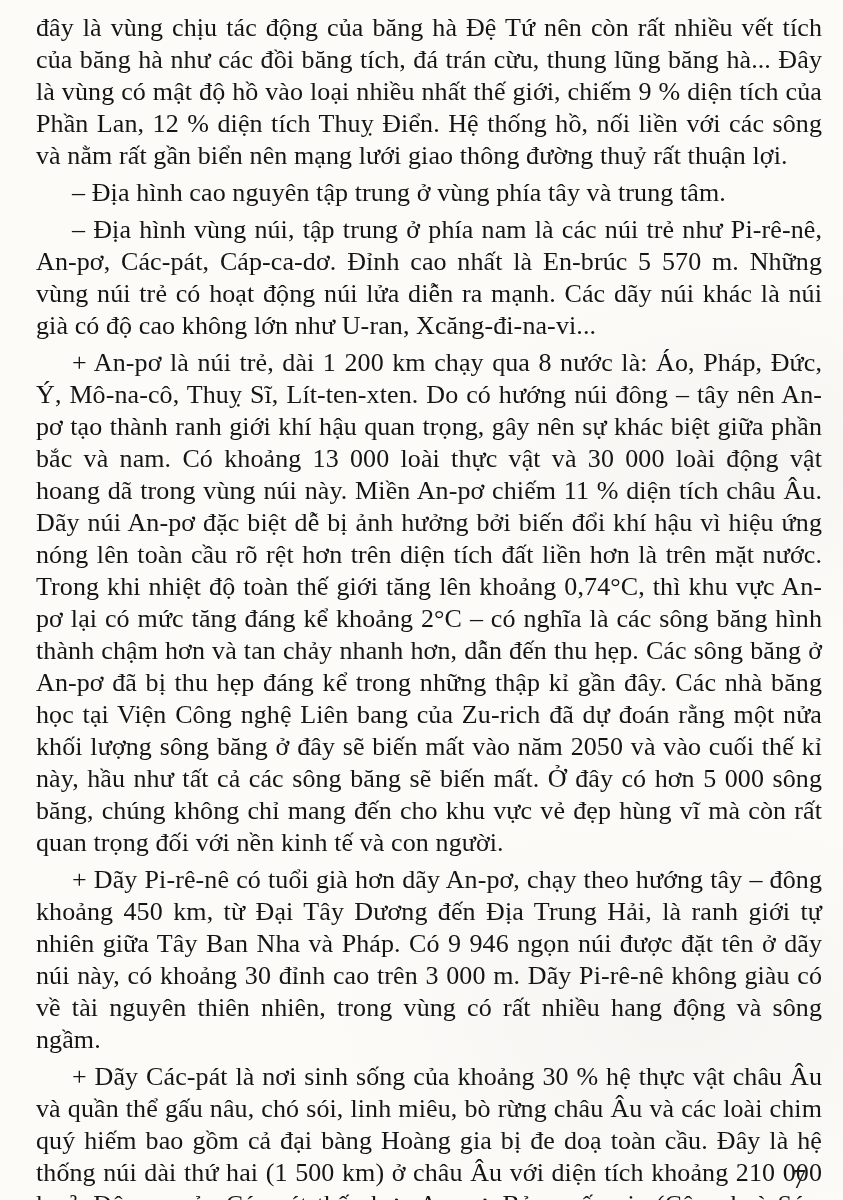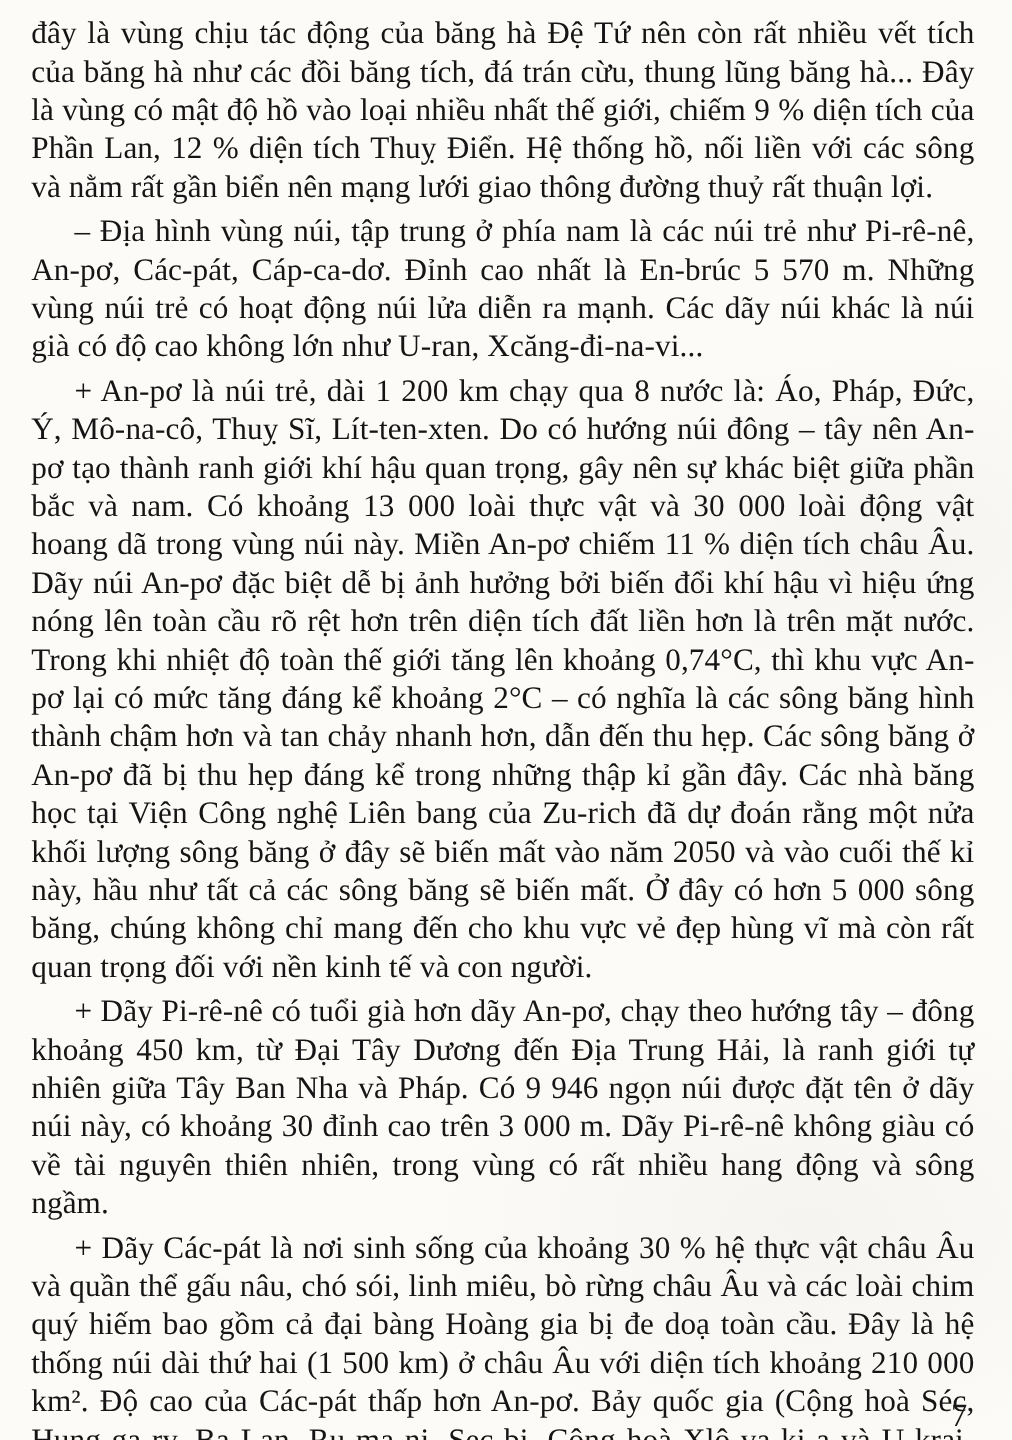--- a/index.html
+++ b/index.html
@@ -12,21 +12,21 @@
     background: #fcfbf8;
     overflow: hidden;
     position: relative;
     font-family: "Liberation Serif", "DejaVu Serif", serif;
   }
   
   .page {
     box-sizing: border-box;
     width: 843px;
     height: 1200px;
-    padding: 12px 31px 0 26px;
+    padding: 12px 31px 0 36px;
     position: relative;
     background:
       radial-gradient(ellipse 420px 260px at 88% 38%, rgba(120,120,120,0.05), rgba(0,0,0,0) 70%),
       radial-gradient(ellipse 500px 300px at 80% 85%, rgba(120,120,120,0.05), rgba(0,0,0,0) 70%),
       #fcfbf8;
   }
   .text-block {
     width: 786px;
   }
   .para {
@@ -52,20 +52,21 @@
     line-height: 32px;
     color: #1a1a1a;
   }
 </style>
 </head>
 <body>
 
 <div class="page">
   <main class="text-block">
     <p class="para">đây là vùng chịu tác động của băng hà Đệ Tứ nên còn rất nhiều vết tích của băng hà như các đồi băng tích, đá trán cừu, thung lũng băng hà... Đây là vùng có mật độ hồ vào loại nhiều nhất thế giới, chiếm 9 % diện tích của Phần Lan, 12 % diện tích Thuỵ Điển. Hệ thống hồ, nối liền với các sông và nằm rất gần biển nên mạng lưới giao thông đường thuỷ rất thuận lợi.</p>
+    <p class="para indent">– Địa hình cao nguyên tập trung ở vùng phía tây và trung tâm.</p>
     <p class="para indent">– Địa hình vùng núi, tập trung ở phía nam là các núi trẻ như Pi-rê-nê, An-pơ, Các-pát, Cáp-ca-dơ. Đỉnh cao nhất là En-brúc 5 570 m. Những vùng núi trẻ có hoạt động núi lửa diễn ra mạnh. Các dãy núi khác là núi già có độ cao không lớn như U-ran, Xcăng-đi-na-vi...</p>
     <p class="para indent">+ An-pơ là núi trẻ, dài 1 200 km chạy qua 8 nước là: Áo, Pháp, Đức, Ý, Mô-na-cô, Thuỵ Sĩ, Lít-ten-xten. Do có hướng núi đông – tây nên An-pơ tạo thành ranh giới khí hậu quan trọng, gây nên sự khác biệt giữa phần bắc và nam. Có khoảng 13 000 loài thực vật và 30 000 loài động vật hoang dã trong vùng núi này. Miền An-pơ chiếm 11 % diện tích châu Âu. Dãy núi An-pơ đặc biệt dễ bị ảnh hưởng bởi biến đổi khí hậu vì hiệu ứng nóng lên toàn cầu rõ rệt hơn trên diện tích đất liền hơn là trên mặt nước. Trong khi nhiệt độ toàn thế giới tăng lên khoảng 0,74°C, thì khu vực An-pơ lại có mức tăng đáng kể khoảng 2°C – có nghĩa là các sông băng hình thành chậm hơn và tan chảy nhanh hơn, dẫn đến thu hẹp. Các sông băng ở An-pơ đã bị thu hẹp đáng kể trong những thập kỉ gần đây. Các nhà băng học tại Viện Công nghệ Liên bang của Zu-rich đã dự đoán rằng một nửa khối lượng sông băng ở đây sẽ biến mất vào năm 2050 và vào cuối thế kỉ này, hầu như tất cả các sông băng sẽ biến mất. Ở đây có hơn 5 000 sông băng, chúng không chỉ mang đến cho khu vực vẻ đẹp hùng vĩ mà còn rất quan trọng đối với nền kinh tế và con người.</p>
     <p class="para indent">+ Dãy Pi-rê-nê có tuổi già hơn dãy An-pơ, chạy theo hướng tây – đông khoảng 450 km, từ Đại Tây Dương đến Địa Trung Hải, là ranh giới tự nhiên giữa Tây Ban Nha và Pháp. Có 9 946 ngọn núi được đặt tên ở dãy núi này, có khoảng 30 đỉnh cao trên 3 000 m. Dãy Pi-rê-nê không giàu có về tài nguyên thiên nhiên, trong vùng có rất nhiều hang động và sông ngầm.</p>
     <p class="para indent">+ Dãy Các-pát là nơi sinh sống của khoảng 30 % hệ thực vật châu Âu và quần thể gấu nâu, chó sói, linh miêu, bò rừng châu Âu và các loài chim quý hiếm bao gồm cả đại bàng Hoàng gia bị đe doạ toàn cầu. Đây là hệ thống núi dài thứ hai (1 500 km) ở châu Âu với diện tích khoảng 210 000 km². Độ cao của Các-pát thấp hơn An-pơ. Bảy quốc gia (Cộng hoà Séc, Hung-ga-ry, Ba Lan, Ru-ma-ni, Sec-bi, Cộng hoà Xlô-va-ki-a và U-krai-na) có chung lãnh thổ của vùng núi này.</p>
   </main>
 
   <div class="page-number">7</div>
 </div>
 
 </body></html>

